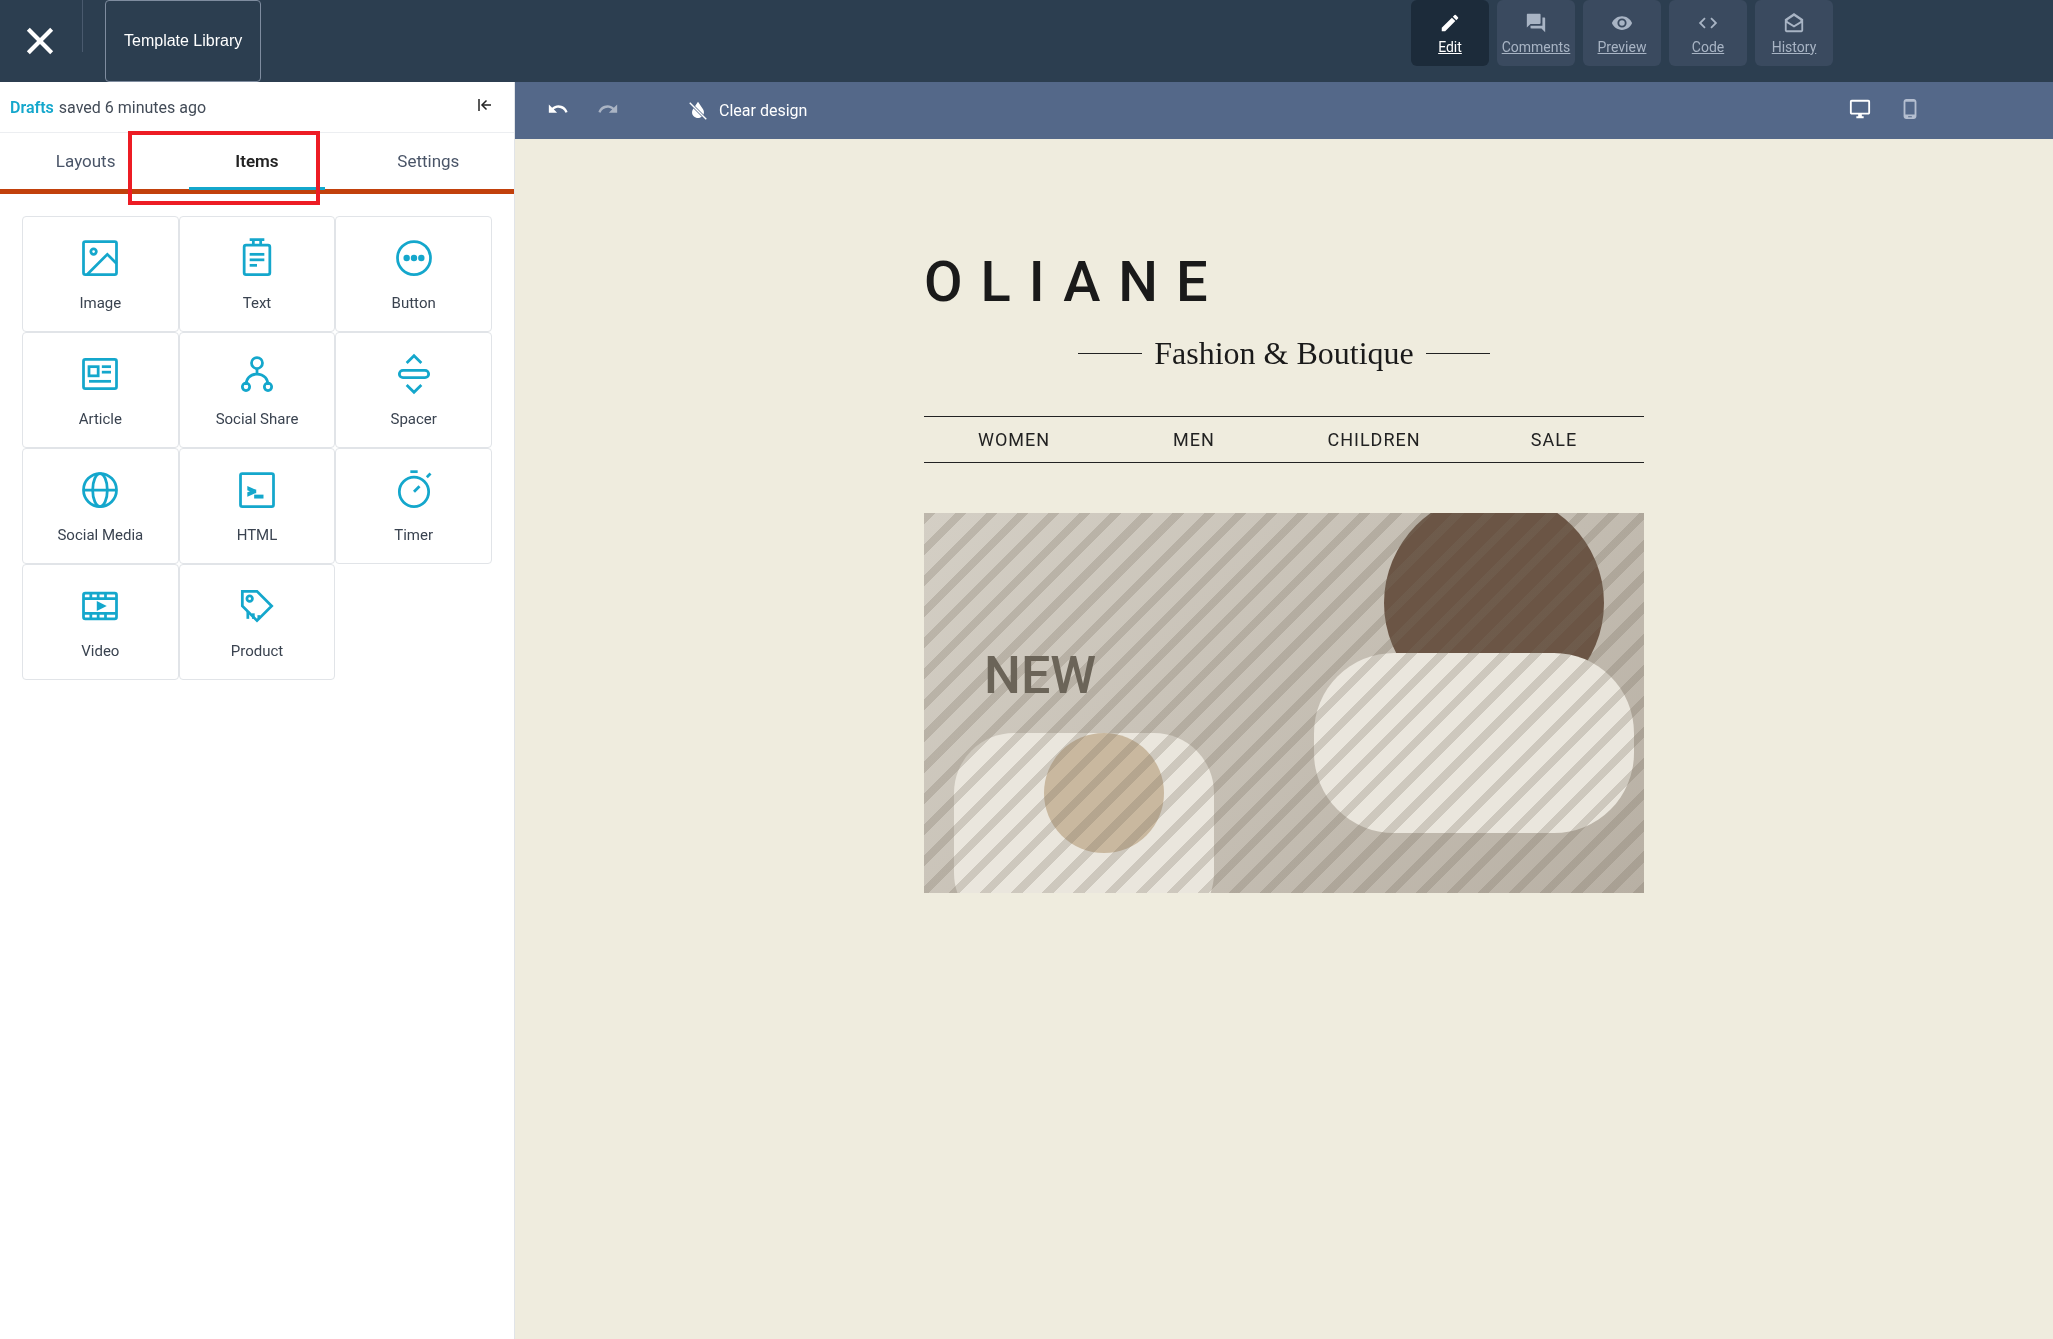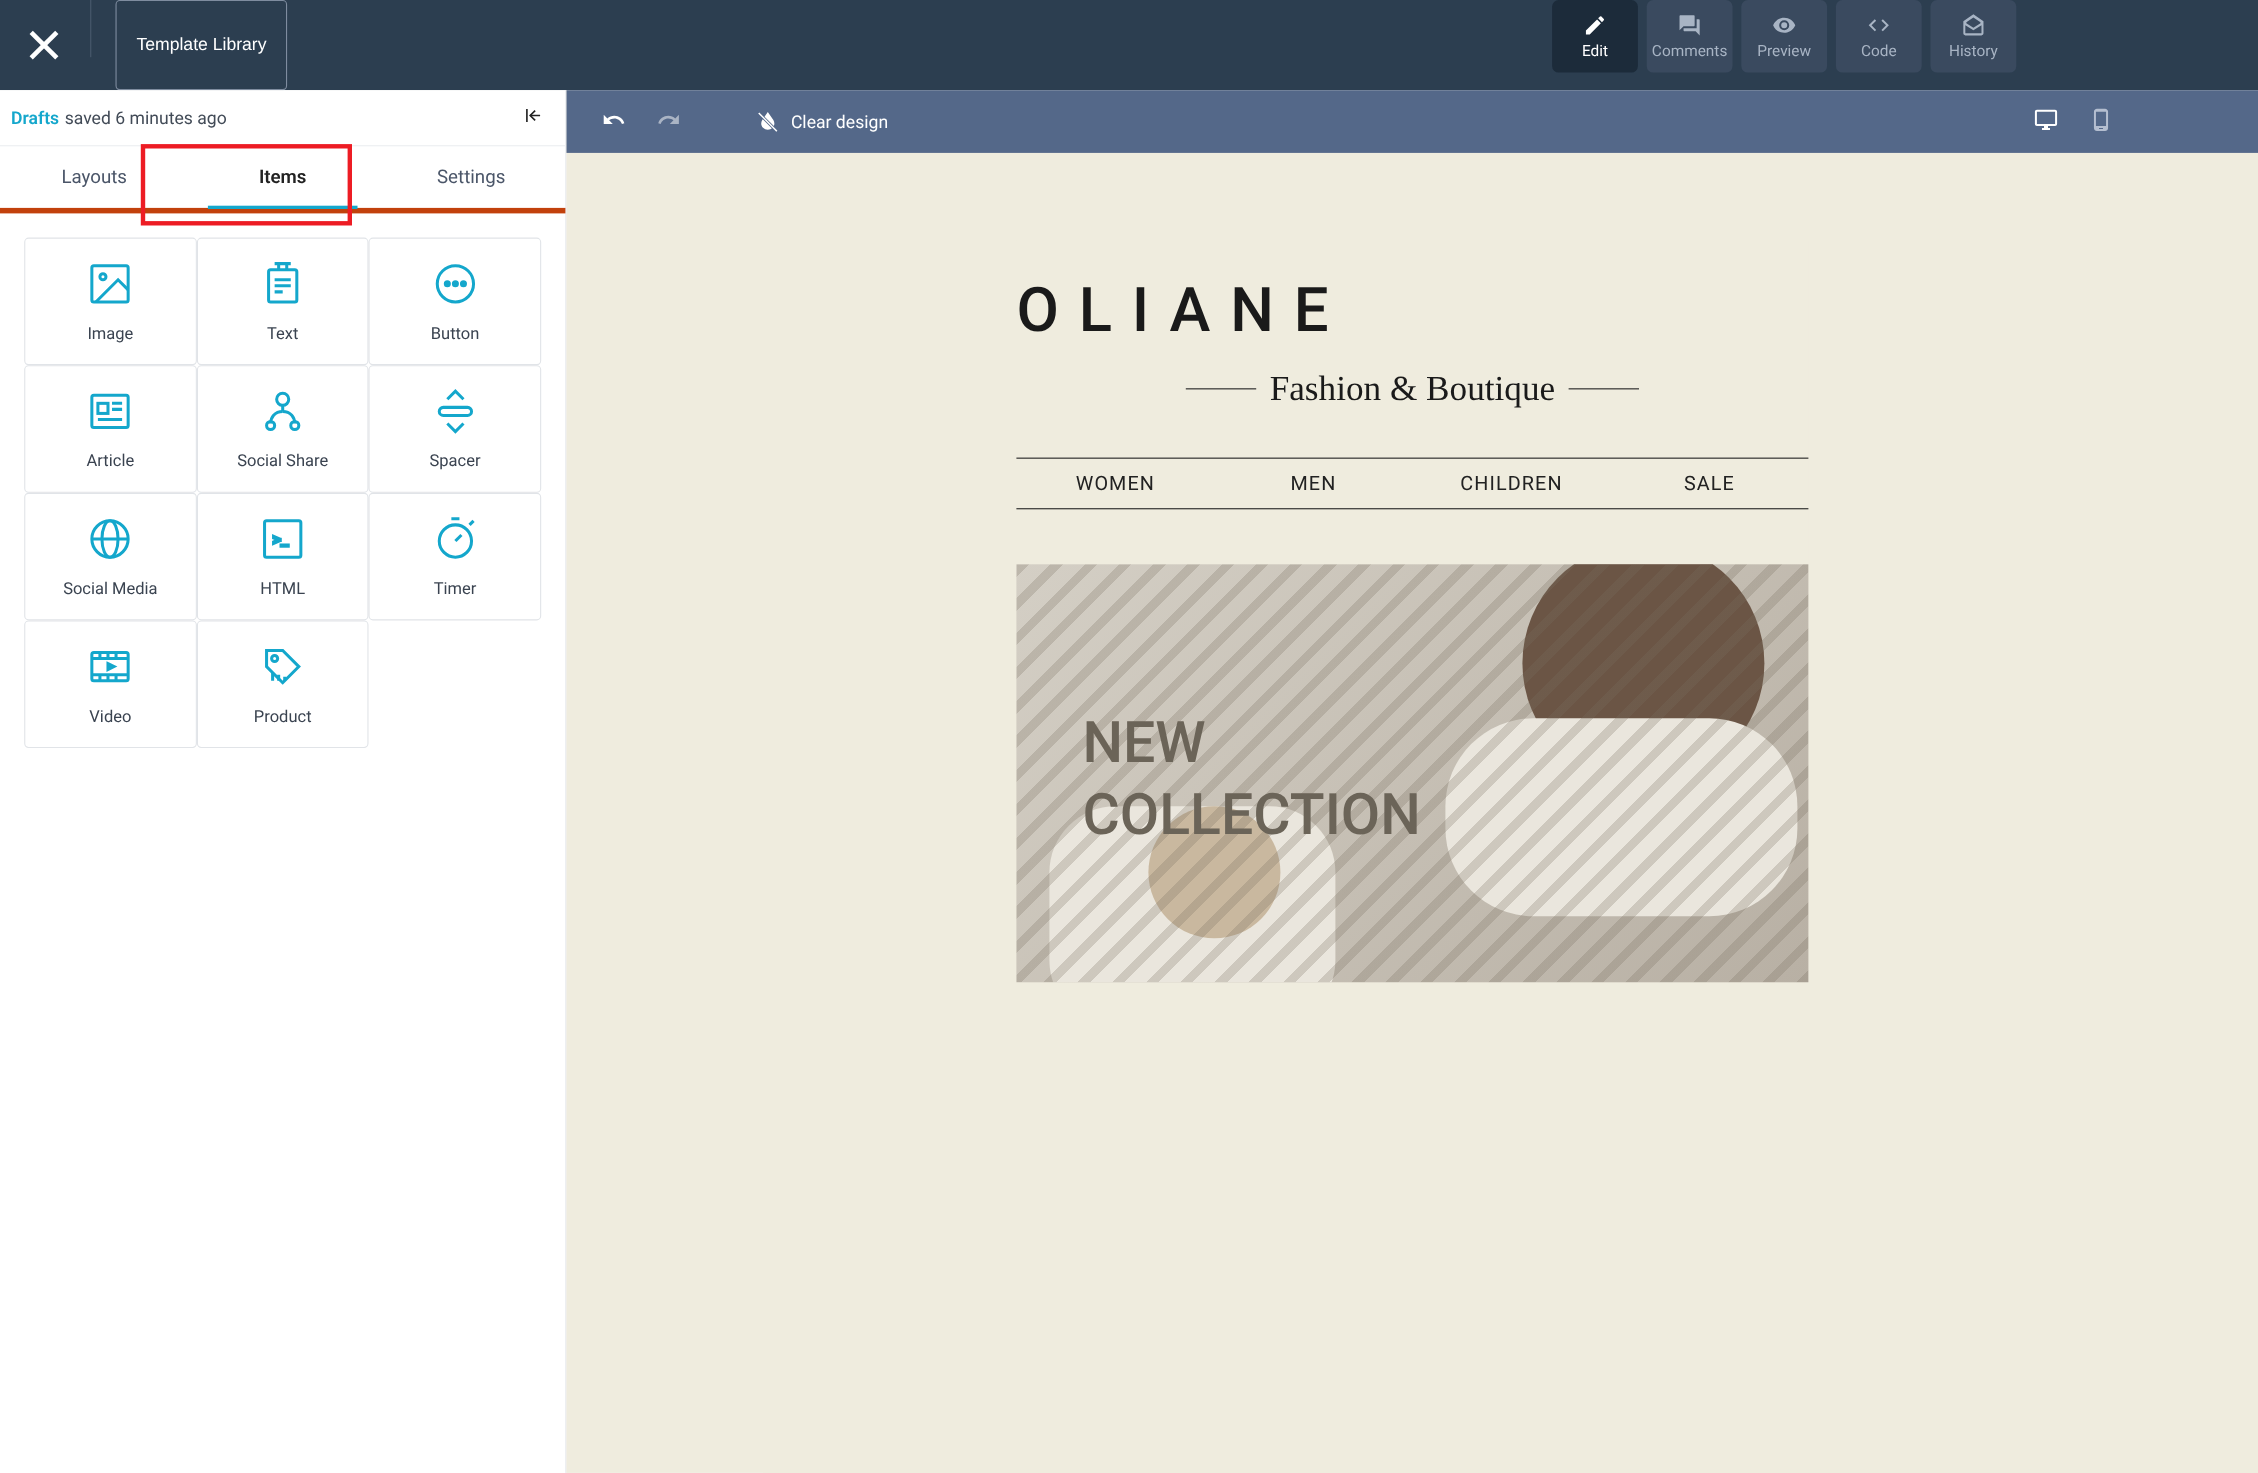--- a/index.html
+++ b/index.html
@@ -55,20 +55,21 @@
   flex-direction: column;
   align-items: center;
   justify-content: center;
   width: 78px;
   height: 66px;
   border-radius: 6px;
   cursor: pointer;
   color: #a8b4c4;
   font-size: 14px;
   gap: 5px;
+  text-decoration: underline;
 }
 .mode-tab.active {
   background: #1c2b3a;
   color: #fff;
 }
 .mode-tab:not(.active) { background: #3a4a5f; }
 .mode-tab svg { width: 22px; height: 22px; }
 
 .body-row {
   display: flex;
@@ -543,20 +544,19 @@
           <div class="hero">
             <div class="hero-models">
               <div class="model-shape" style="right:40px; top:-20px; width:220px; height:220px; background:#6b5545;"></div>
               <div class="model-shape" style="right:10px; top:140px; width:320px; height:180px; border-radius:80px;"></div>
               <div class="model-shape" style="left:30px; bottom:-40px; width:260px; height:200px; border-radius:60px;"></div>
               <div class="model-shape" style="left:120px; bottom:40px; width:120px; height:120px; background:#c9b89f;"></div>
             </div>
             <div class="hero-hatch"></div>
             <div class="hero-text">
               <div>NEW</div>
-              <div>COLLECTION</div>
             </div>
           </div>
         </div>
       </div>
     </div>
   </div>
 </div>
 
 </body></html>

